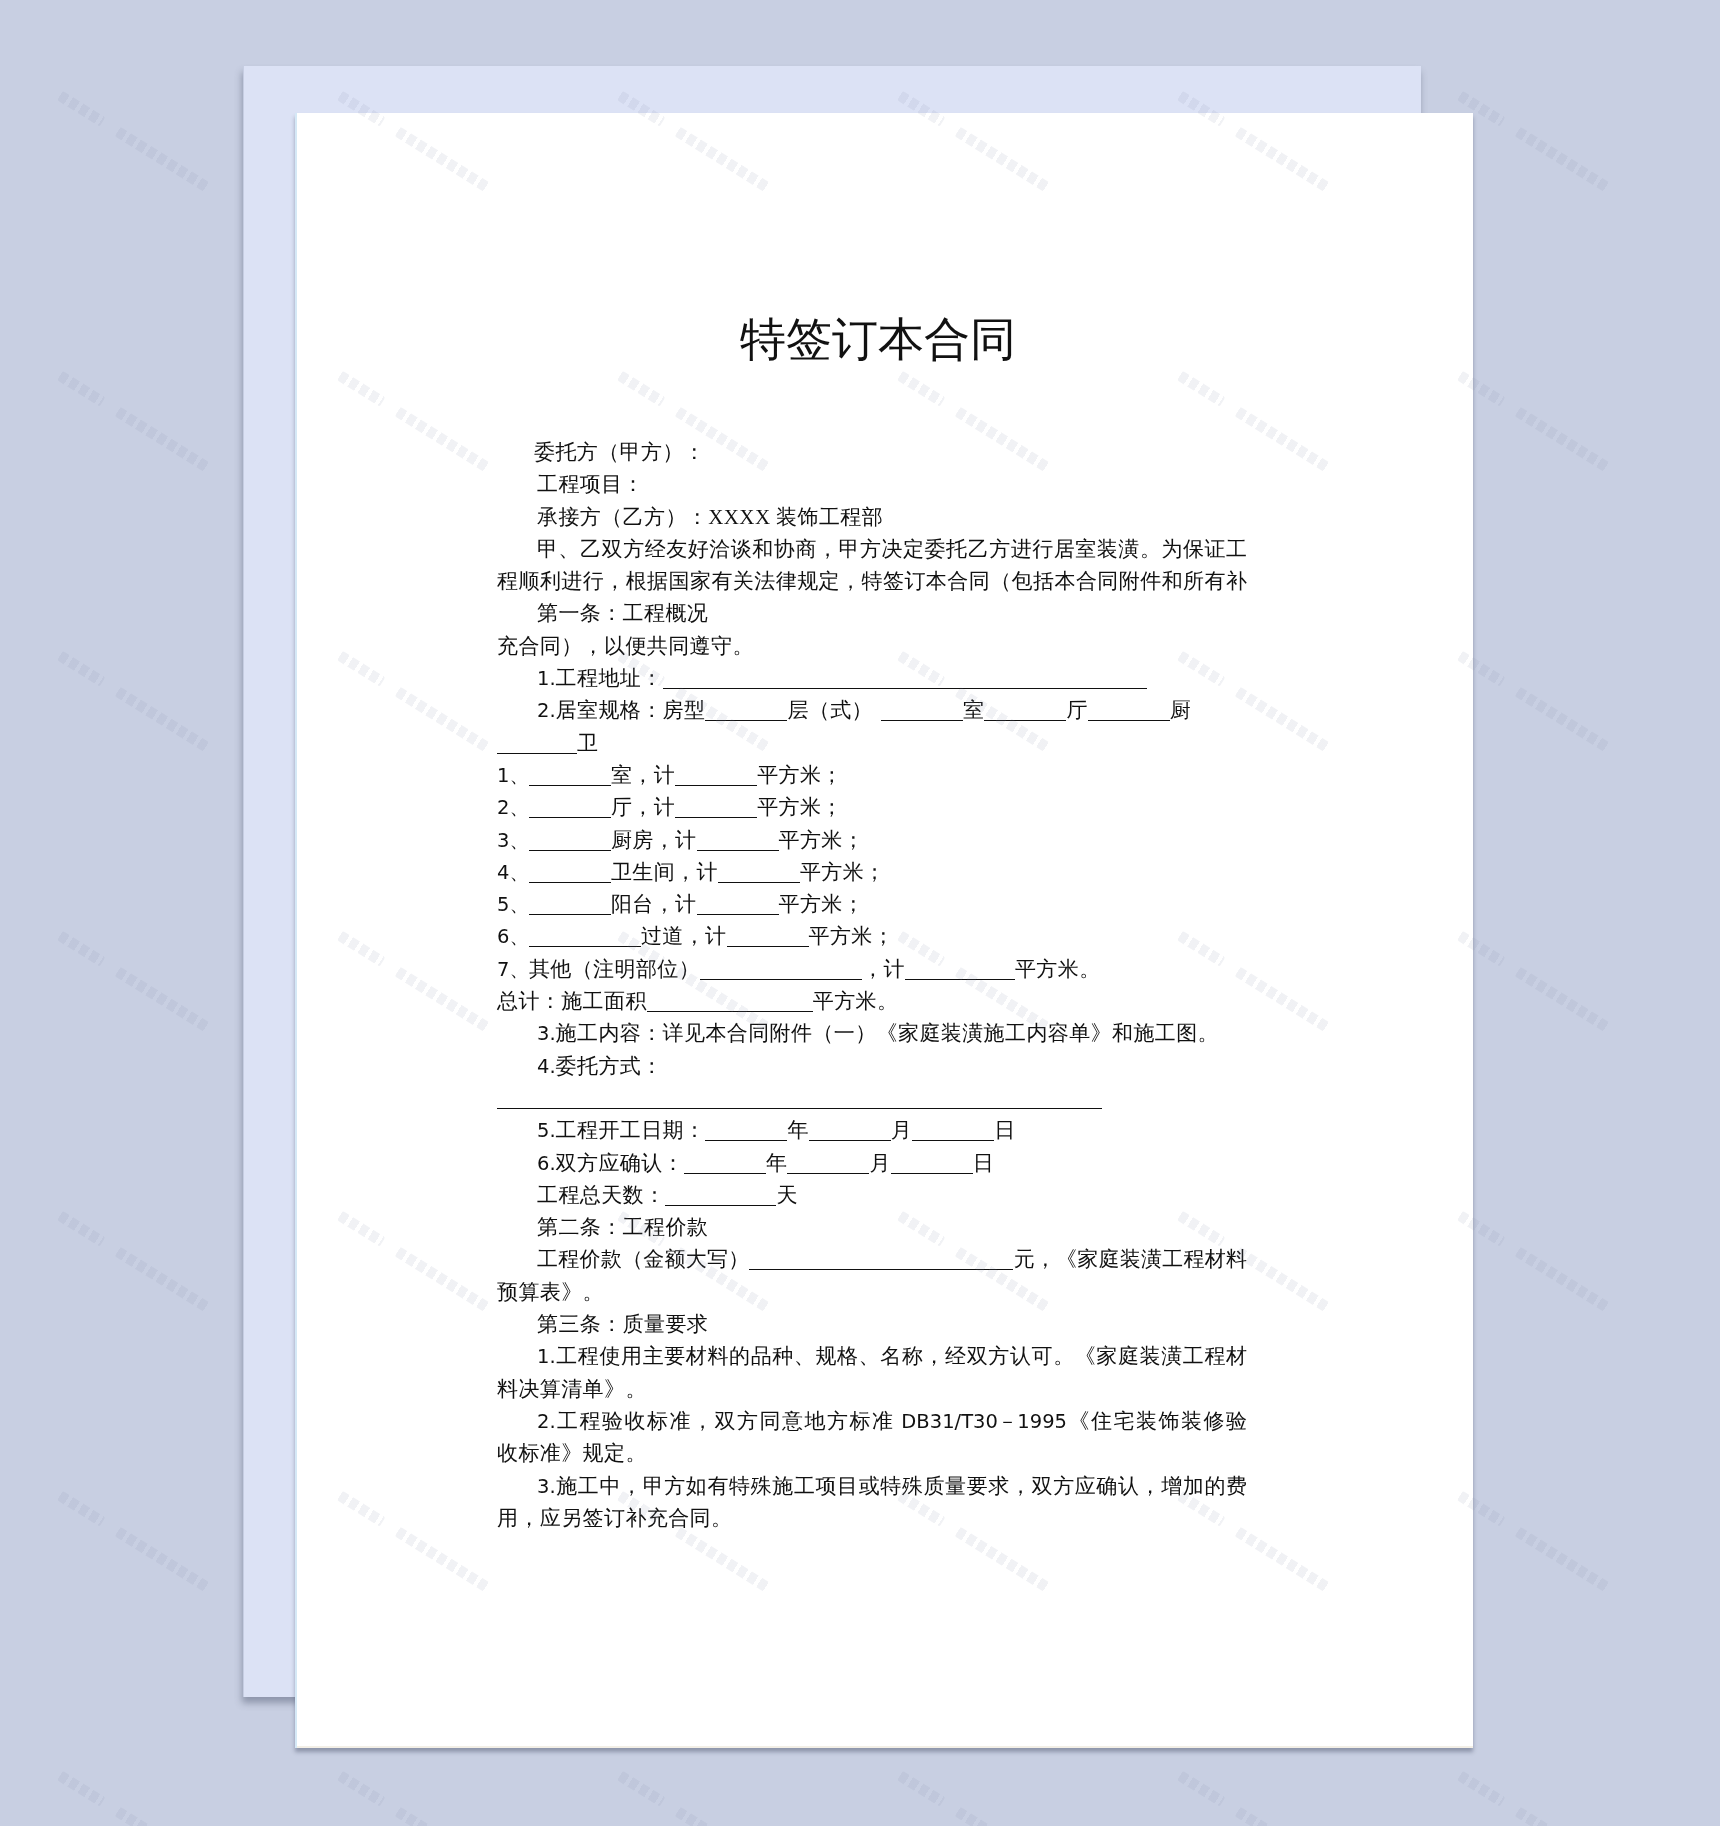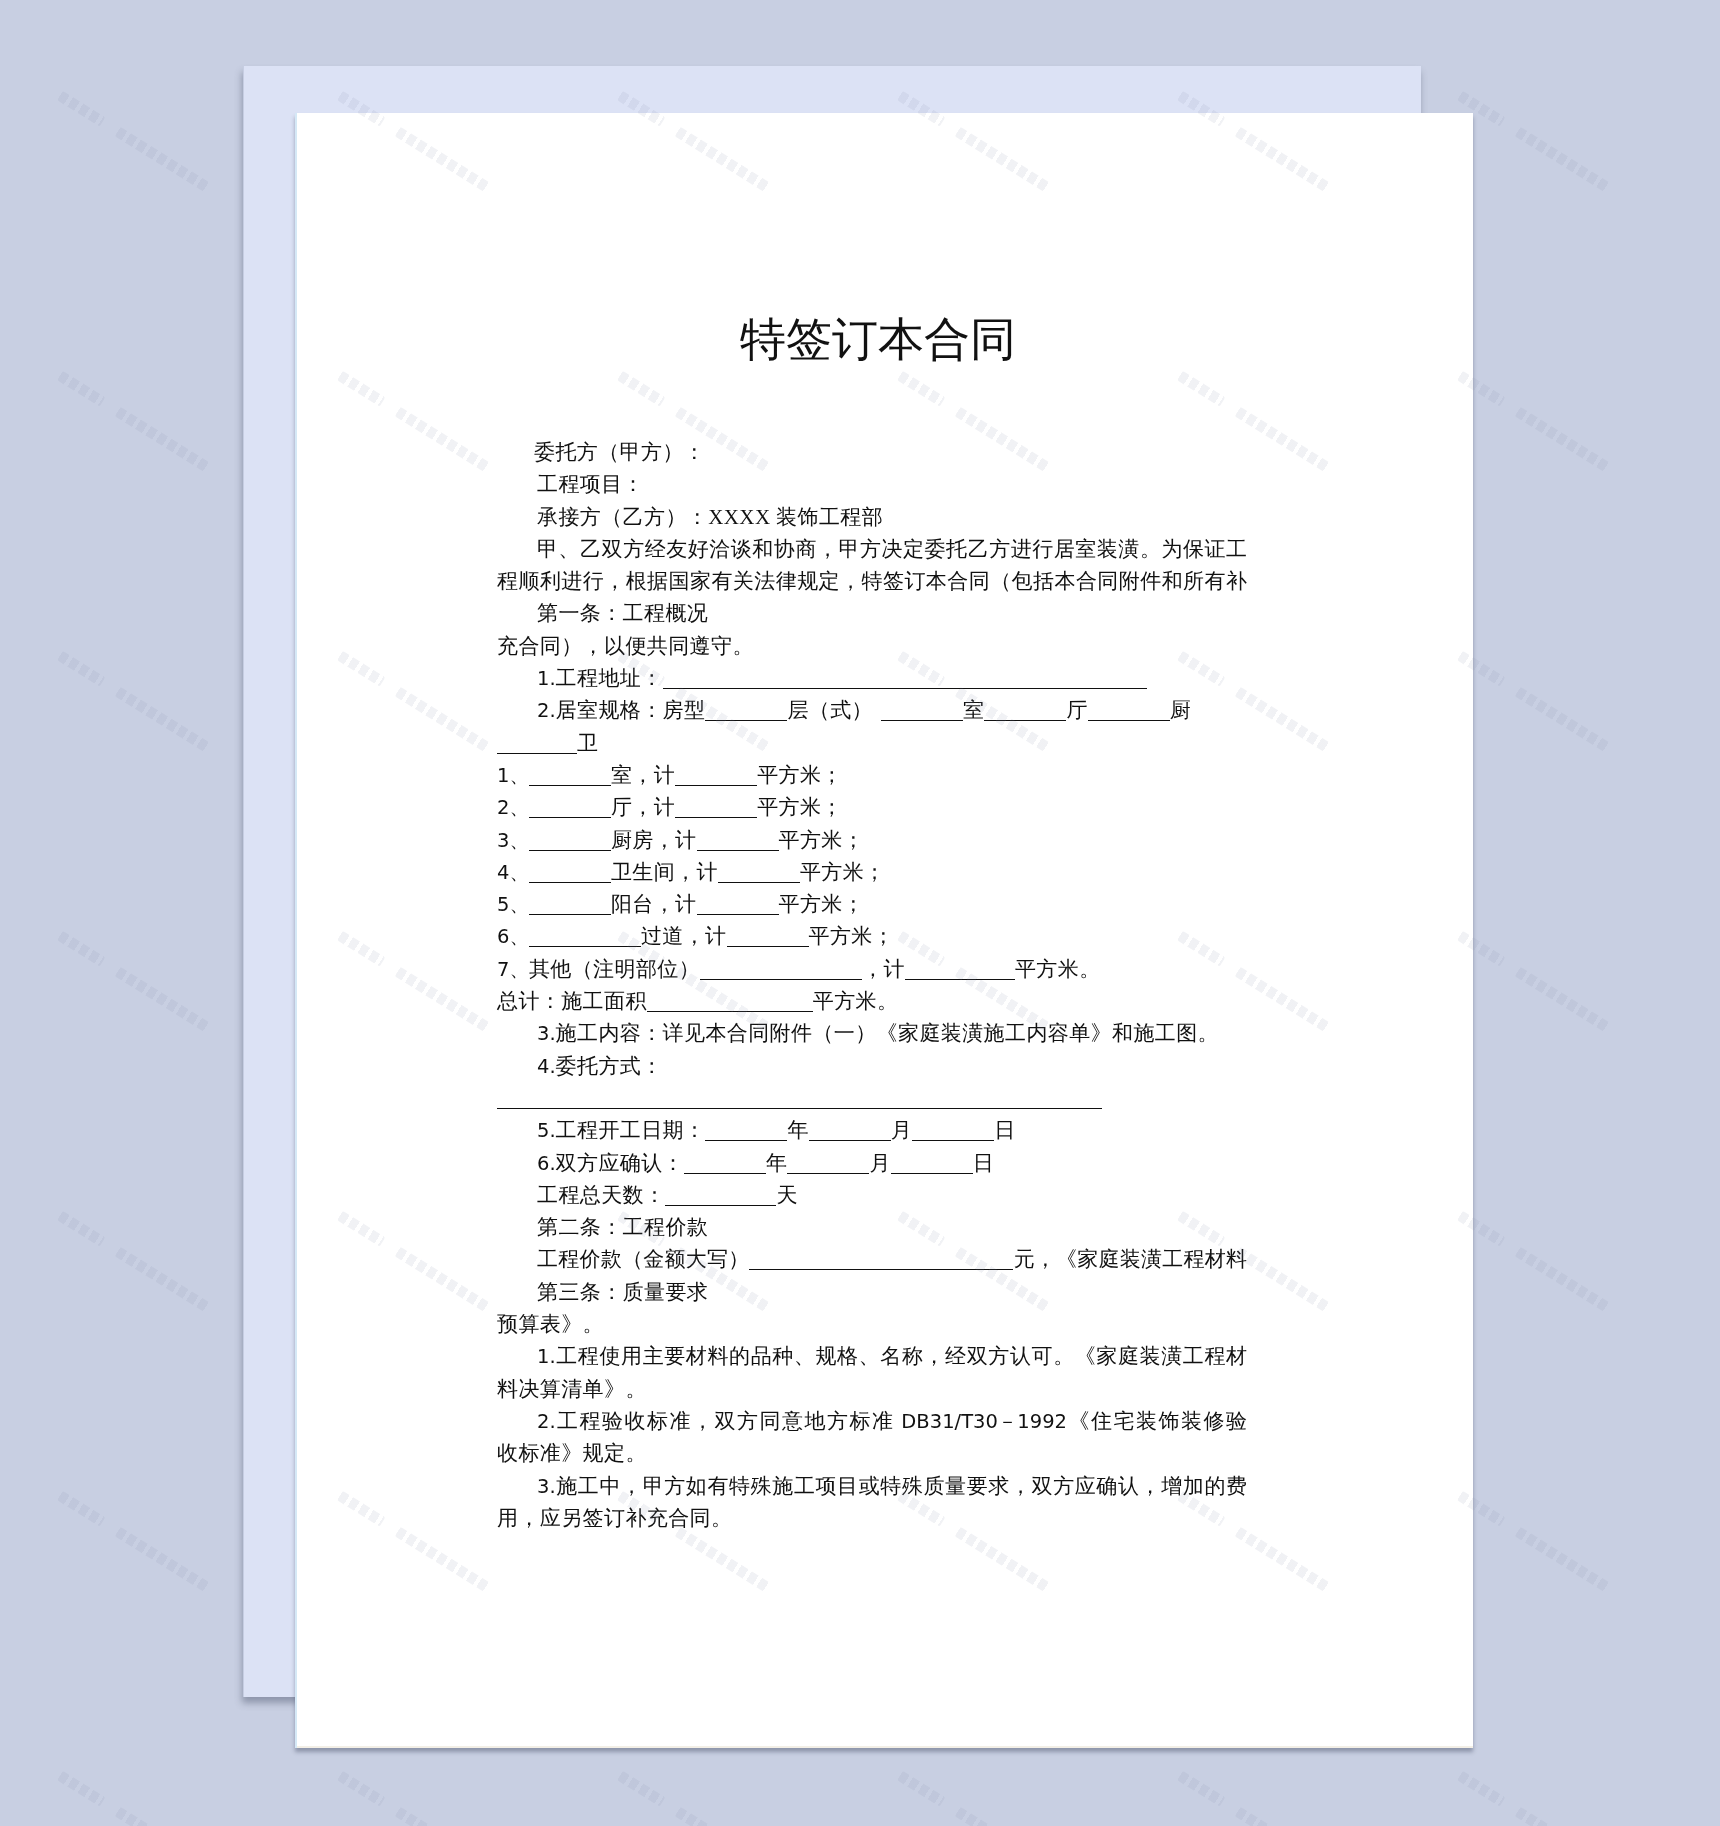--- a/index.html
+++ b/index.html
@@ -132,29 +132,29 @@
       <span class="lat">6.</span><span>双方应确认：</span><span class="blank" style="width:82px"></span><span>年</span><span class="blank" style="width:82px"></span><span>月</span><span class="blank" style="width:82px"></span><span>日</span>
     </div>
     <div class="ln ind">
       <span>工程总天数：</span><span class="blank" style="width:111px"></span><span>天</span>
     </div>
 
     <div class="ln ind">第二条：工程价款</div>
     <div class="ln ind just">
       <span>工程价款（金额大写）</span><span class="blank" style="width:264px"></span><span>元，《家庭装潢工程材料</span>
     </div>
+    <div class="ln">预算表》。</div>
+
     <div class="ln ind">第三条：质量要求</div>
-
-    <div class="ln">预算表》。</div>
     <div class="ln ind just">
       <span class="lat">1.</span><span>工程使用主要材料的品种、规格、名称，经双方认可。《家庭装潢工程材</span>
     </div>
     <div class="ln">料决算清单》。</div>
     <div class="ln ind just">
-      <span class="lat">2.</span><span>工程验收标准，双方同意地方标准 </span><span class="lat">DB31/T30－1992</span><span>《住宅装饰装修验</span>
+      <span class="lat">2.</span><span>工程验收标准，双方同意地方标准 </span><span class="lat">DB31/T30－1995</span><span>《住宅装饰装修验</span>
     </div>
     <div class="ln">收标准》规定。</div>
     <div class="ln ind just">
       <span class="lat">3.</span><span>施工中，甲方如有特殊施工项目或特殊质量要求，双方应确认，增加的费</span>
     </div>
     <div class="ln">用，应另签订补充合同。</div>
   </div>
 </div>
 
 <div id="watermarks">

